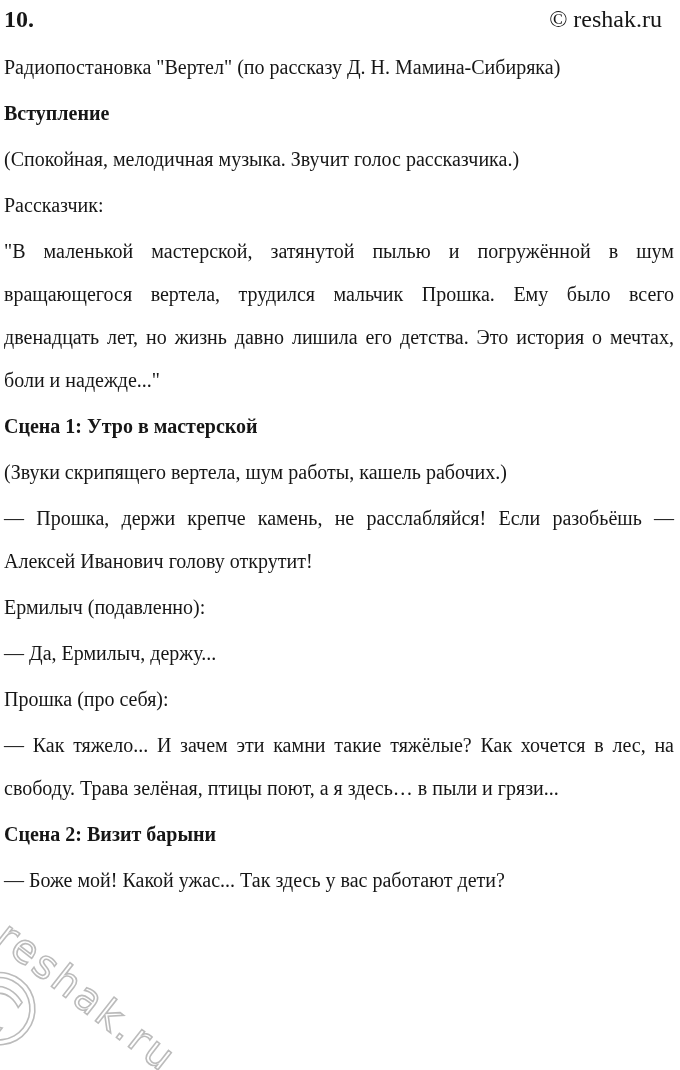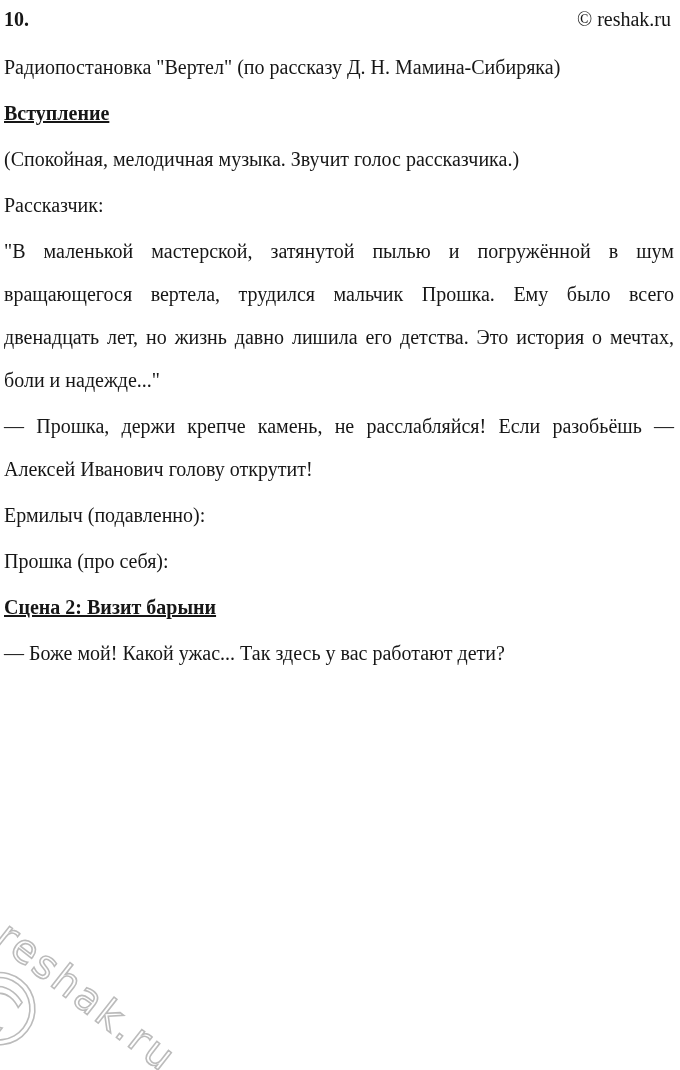--- a/index.html
+++ b/index.html
@@ -8,38 +8,38 @@
     background: #ffffff;
     color: #161616;
     font-family: "Liberation Serif", serif;
     overflow: hidden;
     position: relative;
   }
   .header {
     display: flex;
     justify-content: space-between;
     align-items: flex-start;
-    padding: 6px 9px 0 4px;
-    font-size: 20px;
+    padding: 6px 18px 0 4px;
+    font-size: 24px;
     line-height: 26px;
     position: relative;
     z-index: 1;
   }
   .task-number { font-weight: bold; }
   .content {
     position: relative;
     z-index: 1;
     padding: 14px 6px 0 4px;
   }
   .content p {
     font-size: 20px;
     line-height: 43px;
     margin: 0 0 3px 0;
   }
-  .heading { font-weight: bold; text-decoration: underline; }
+  .heading { font-weight: bold; }
   .justify { text-align: justify; }
   .watermark {
     position: absolute;
     top: 912px;
     left: 16px;
     transform: rotate(38deg);
     transform-origin: 0 0;
     z-index: 0;
     opacity: 0.6;
     font-family: "DejaVu Sans", sans-serif;
@@ -73,18 +73,22 @@
   <span class="task-number">10.</span>
   <span>© reshak.ru</span>
 </div>
 
 <div class="content">
   <p>Радиопостановка "Вертел" (по рассказу Д. Н. Мамина-Сибиряка)</p>
   <p class="heading">Вступление</p>
   <p>(Спокойная, мелодичная музыка. Звучит голос рассказчика.)</p>
   <p>Рассказчик:</p>
   <p class="justify">"В маленькой мастерской, затянутой пылью и погружённой в шум вращающегося вертела, трудился мальчик Прошка. Ему было всего двенадцать лет, но жизнь давно лишила его детства. Это история о мечтах, боли и надежде..."</p>
+  <p class="heading">Сцена 1: Утро в мастерской</p>
+  <p>(Звуки скрипящего вертела, шум работы, кашель рабочих.)</p>
   <p class="justify">— Прошка, держи крепче камень, не расслабляйся! Если разобьёшь — Алексей Иванович голову открутит!</p>
   <p>Ермилыч (подавленно):</p>
+  <p>— Да, Ермилыч, держу...</p>
   <p>Прошка (про себя):</p>
+  <p class="justify">— Как тяжело... И зачем эти камни такие тяжёлые? Как хочется в лес, на свободу. Трава зелёная, птицы поют, а я здесь… в пыли и грязи...</p>
   <p class="heading">Сцена 2: Визит барыни</p>
   <p>— Боже мой! Какой ужас... Так здесь у вас работают дети?</p>
 </div>
 
 </body></html>

